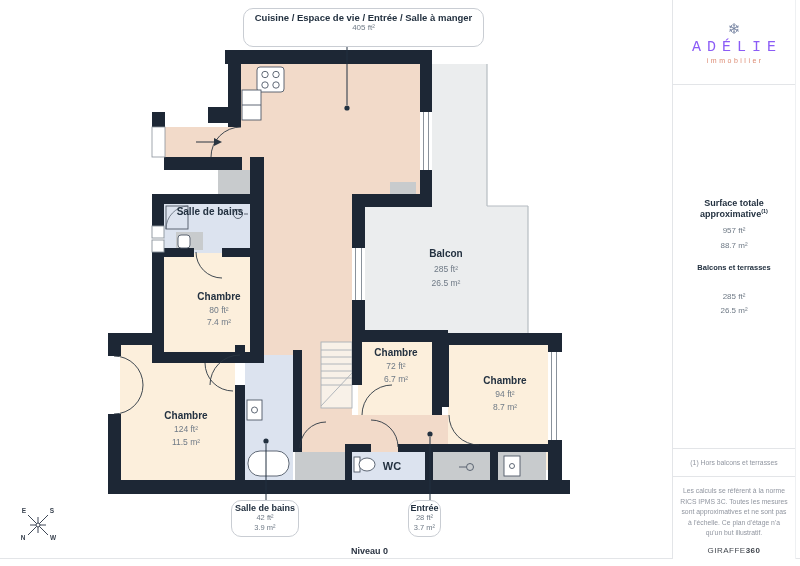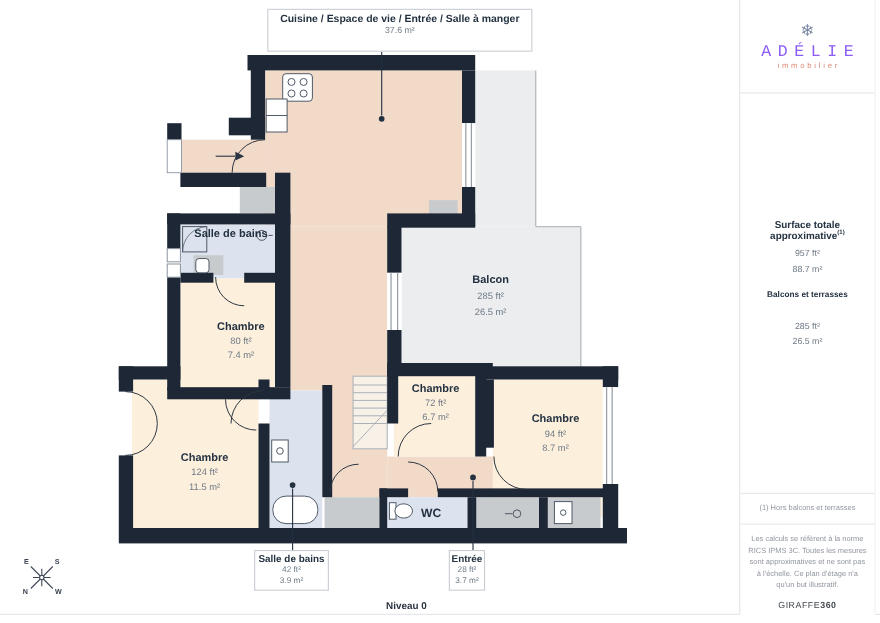--- a/index.html
+++ b/index.html
@@ -9,21 +9,21 @@
   }
   *{box-sizing:border-box}
   html,body{margin:0;padding:0}
   body{width:800px;height:566px;background:#fff;font-family:"Liberation Sans",sans-serif;overflow:hidden;position:relative}
   .page{position:absolute;inset:0}
   svg text{user-select:none}
   .rt{font:700 10px "Liberation Sans",sans-serif;fill:var(--ink);text-anchor:middle}
   .ra{font:400 8.5px "Liberation Sans",sans-serif;fill:var(--muted);text-anchor:middle}
   .wct{font:700 11px "Liberation Sans",sans-serif;fill:var(--ink);text-anchor:middle}
   .cmp{font:700 6.5px "Liberation Sans",sans-serif;fill:#39424f;text-anchor:middle}
-  .callout{position:absolute;background:#fff;border:1px solid #c9cdd3;border-radius:0;text-align:center;z-index:3;padding-top:3px}
+  .callout{position:absolute;background:#fff;border:1px solid #c9cdd3;border-radius:10px;text-align:center;z-index:3;padding-top:3px}
   .co-title{font-weight:700;color:var(--ink)}
   .co-val{color:var(--muted);line-height:1.3}
   .co-top{left:243px;top:8px;width:241px;height:39px}
   .co-top .co-title{font-size:9.5px}
   .co-top .co-val{font-size:8px}
   .co-sm{width:68px;height:37px;padding-top:2px}
   .co-sm .co-title{font-size:9px}
   .co-sm .co-val{font-size:7.5px}
   .co-bl{left:231px;top:500px}
   .co-br{left:408px;top:500px;width:33px}
@@ -260,21 +260,21 @@
   <g>
     <text class="cmp" x="24" y="513">E</text>
     <text class="cmp" x="52" y="513">S</text>
     <text class="cmp" x="23" y="540">N</text>
     <text class="cmp" x="53" y="540">W</text>
   </g>
 </svg>
 
 <div class="callout co-top">
   <div class="co-title">Cuisine / Espace de vie / Entrée / Salle à manger</div>
-  <div class="co-val">37.6 m²</div>
+  <div class="co-val">405 ft²</div>
 </div>
 
 <div class="callout co-sm co-bl">
   <div class="co-title">Salle de bains</div>
   <div class="co-val">42 ft²</div>
   <div class="co-val">3.9 m²</div>
 </div>
 
 <div class="callout co-sm co-br">
   <div class="co-title">Entrée</div>

